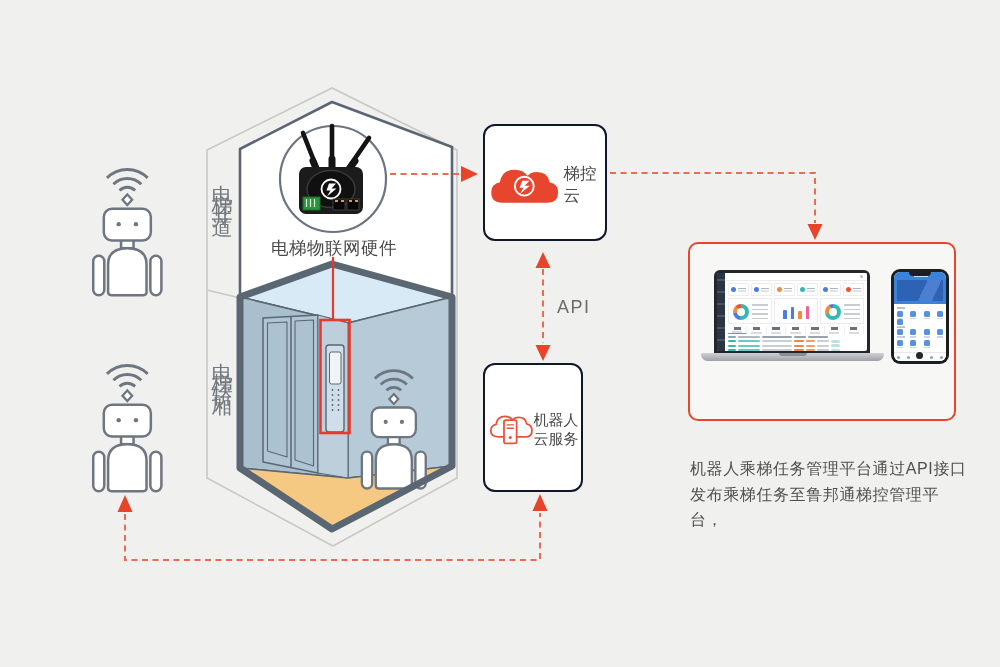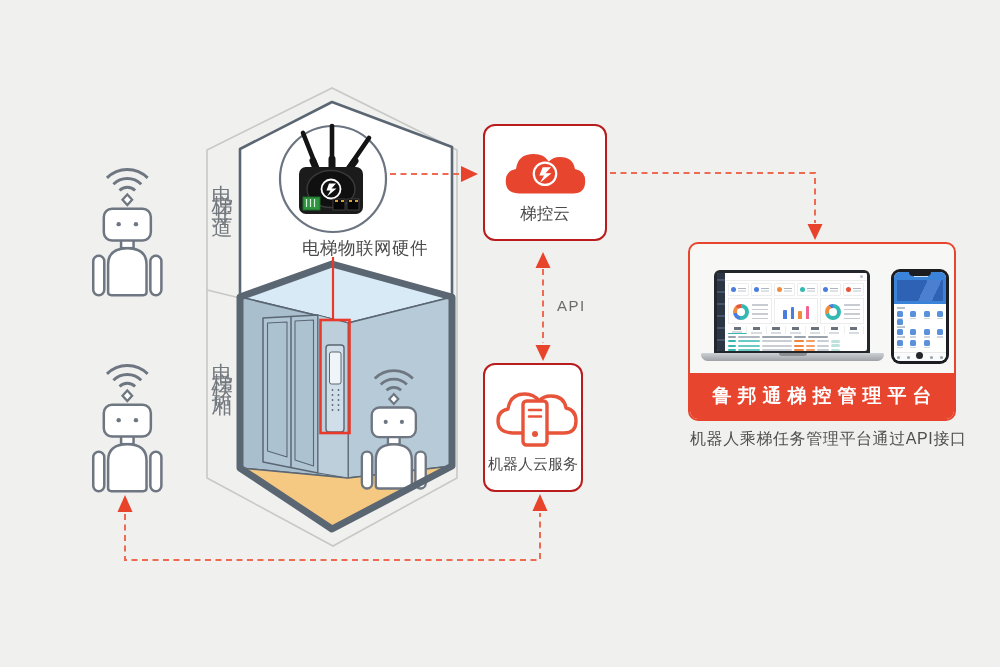--- a/index.html
+++ b/index.html
@@ -10,34 +10,34 @@
     -webkit-font-smoothing:antialiased;
   }
   svg.layer{position:absolute;left:0;top:0;}
   
   .vlabel{
     position:absolute;writing-mode:vertical-rl;text-orientation:upright;
     font-size:21px;letter-spacing:11px;color:#73797f;line-height:26px;
   }
   .hw-label{
     position:absolute;left:238px;top:236px;width:192px;text-align:center;
-    font-size:17.5px;color:#4a4a4a;letter-spacing:0.5px;padding-left:31px;
+    font-size:17.5px;color:#4a4a4a;letter-spacing:0.5px;
   }
   
   .cloud-card{
     position:absolute;box-sizing:border-box;background:#fff;
-    border:2px solid #b91c1c;border-radius:12px;
-    display:flex;flex-direction:column;align-items:center;justify-content:center;
+    border:2px solid #0f172a;border-radius:12px;
+    display:flex;align-items:center;justify-content:center;
   }
   .card-tikong{left:483px;top:124px;width:124px;height:117px;}
   .card-robotcloud{left:483px;top:363px;width:100px;height:129px;}
   .cloud-card .clabel{color:#4a4a4a;margin-top:4px;}
   .card-tikong .clabel{font-size:16.5px;}
   .card-robotcloud .clabel{font-size:15px;}
-  .api-label{position:absolute;left:557px;top:297px;font-size:15px;color:#6b6b6b;letter-spacing:1.5px;}
+  .api-label{position:absolute;left:557px;top:297px;font-size:18px;color:#6b6b6b;letter-spacing:1.5px;}
   
   .card-platform{
     position:absolute;left:688px;top:242px;width:268px;height:179px;box-sizing:border-box;
     background:#f7f7f5;border:2px solid #e8452e;border-radius:10px;overflow:hidden;
   }
   .platform-banner{
     position:absolute;left:0;right:0;bottom:0;height:46px;background:#e8452e;
     display:flex;align-items:center;justify-content:center;
     color:#fff;font-size:19px;font-weight:bold;letter-spacing:6px;text-indent:6px;
   }
@@ -96,21 +96,21 @@
   .ph-sec{margin-bottom:1px;}
   .ph-cap{width:8px;height:2px;background:#b9c2cc;margin:1px 0 1.5px;}
   .ph-row{display:flex;justify-content:space-between;}
   .ph-row i{width:6px;height:6px;border-radius:1.5px;background:#4a86d8;opacity:.9;}
   .ph-row i:after{content:"";display:block;margin-top:7px;height:1.5px;background:#ccd3da;}
   .ph-tab{position:absolute;left:0;right:0;bottom:0;height:8px;background:#fafbfc;border-top:0.5px solid #e8e8e8;
     display:flex;align-items:center;justify-content:space-around;}
   .ph-tab i{width:3px;height:3px;border-radius:50%;background:#9aa2ab;}
   .ph-tab i.mid{width:7px;height:7px;background:#23262b;margin-top:-3px;}
   
-  .desc{position:absolute;left:690px;top:426px;width:280px;font-size:16px;line-height:25.5px;color:#4f4f4f;letter-spacing:0.6px;}
+  .desc{position:absolute;left:690px;top:456px;width:280px;font-size:16px;line-height:25.5px;color:#4f4f4f;letter-spacing:0.6px;}
 </style>
 </head>
 <body>
 
 <svg class="layer" width="1000" height="667" viewBox="0 0 1000 667">
   <defs>
     <g id="robot" stroke="#6e7681" fill="none" stroke-width="2.6">
       <g stroke-width="3">
         <path d="M20.8 22.8 A30 30 0 0 1 63.2 22.8"></path>
         <path d="M27.5 29.5 A20.5 20.5 0 0 1 56.5 29.5"></path>
@@ -392,20 +392,18 @@
       <div class="ph-tab">
           <i></i>
           <i></i>
           <i class="mid"></i>
           <i></i>
           <i></i>
         </div>
     </div>
   </div>
 
-  <div class="platform-banner">
-    <span>鲁邦通梯控管理平台</span>
-  </div>
 </div>
 
 <div class="desc">
   <div>机器人乘梯任务管理平台通过API接口</div>
+  <div>发布乘梯任务至鲁邦通梯控管理平台，</div>
 </div>
 
 </body></html>

